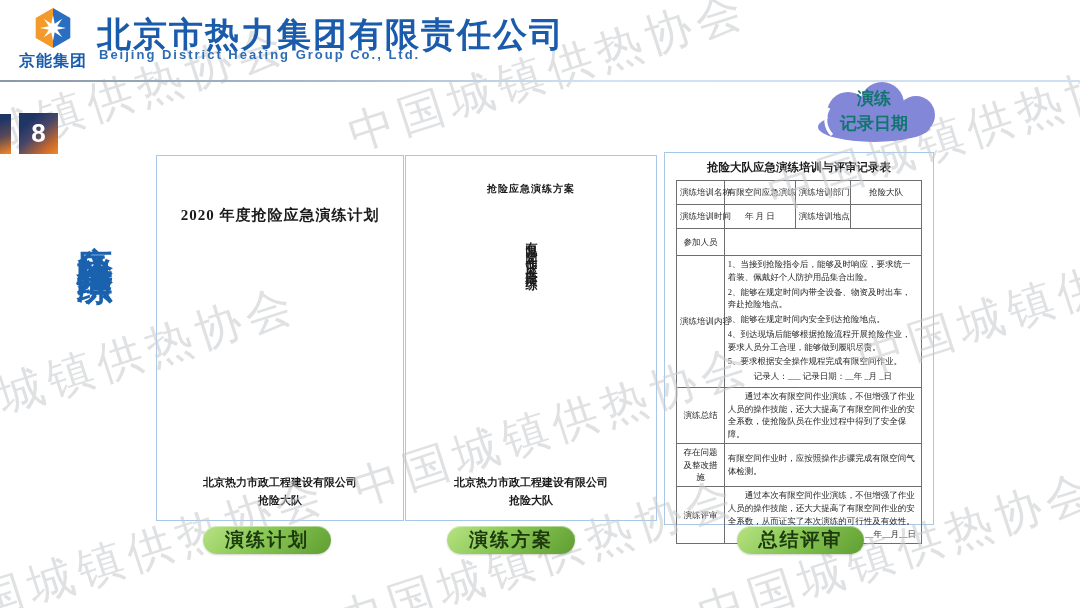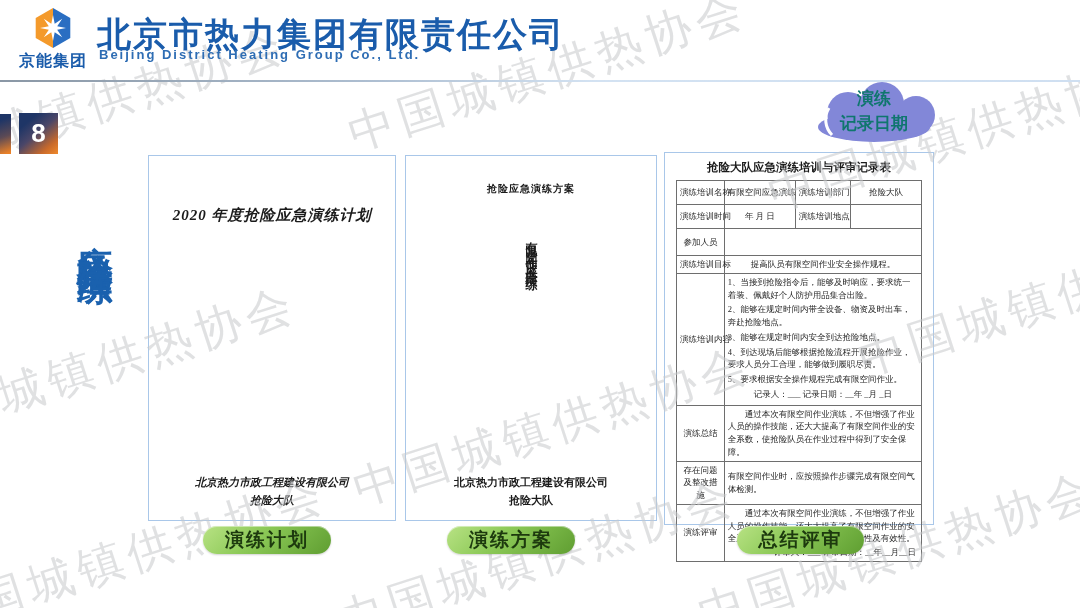--- a/index.html
+++ b/index.html
@@ -38,21 +38,21 @@
               font-weight:bold;font-size:17px;line-height:1.45;z-index:1;}
 
   
   .side-label{position:absolute;left:70px;top:216px;z-index:3;writing-mode:vertical-rl;
               text-orientation:upright;font-size:36px;font-weight:bold;color:#1a61ae;
               letter-spacing:5px;}
 
   
   .panel{position:absolute;background:#fff;border:1px solid #a9c7e9;z-index:1;
          font-family:"Liberation Serif",serif;color:#1b1b1b;}
-  .panel-plan{left:148px;top:155px;width:246px;height:364px;font-style:italic;}
+  .panel-plan{left:156px;top:155px;width:246px;height:364px;}
   .panel-scheme{left:405px;top:155px;width:250px;height:364px;}
   .panel-record{left:664px;top:152px;width:268px;height:371px;}
   .doc-title{position:absolute;left:0;width:100%;text-align:center;font-weight:bold;}
   .plan-title{top:50px;font-size:15px;letter-spacing:1px;}
   .scheme-title{top:26px;font-size:10px;letter-spacing:1px;}
   .doc-footer{position:absolute;left:0;bottom:10px;width:100%;text-align:center;
               font-weight:bold;font-size:11px;line-height:1.7;margin-top:27px;}
   .scheme-vertical{position:absolute;left:0;top:76px;width:100%;height:170px;
                    display:flex;justify-content:center;}
   .scheme-vertical span{writing-mode:vertical-rl;text-orientation:upright;font-size:12px;
@@ -169,24 +169,20 @@
         <td class="lbl nw hcell">演练培训时间</td>
         <td class="ctr nw">年  月  日</td>
         <td class="lbl nw">演练培训地点</td>
         <td class="ctr"></td>
       </tr>
       <tr>
         <td class="lbl nw" style="height:22px">参加人员</td>
         <td colspan="3"></td>
       </tr>
       <tr>
-        <td class="lbl nw">演练培训目标</td>
-        <td colspan="3" class="ctr">提高队员有限空间作业安全操作规程。</td>
-      </tr>
-      <tr>
         <td class="lbl nw">演练培训内容</td>
         <td colspan="3" class="items">
           <p>1、当接到抢险指令后，能够及时响应，要求统一着装、佩戴好个人防护用品集合出险。</p>
           <p>2、能够在规定时间内带全设备、物资及时出车，奔赴抢险地点。</p>
           <p>3、能够在规定时间内安全到达抢险地点。</p>
           <p>4、到达现场后能够根据抢险流程开展抢险作业，要求人员分工合理，能够做到履职尽责。</p>
           <p>5、要求根据安全操作规程完成有限空间作业。</p>
           <p class="sign-ctr">记录人：___  记录日期：__年 _月 _日</p>
         </td>
       </tr>

